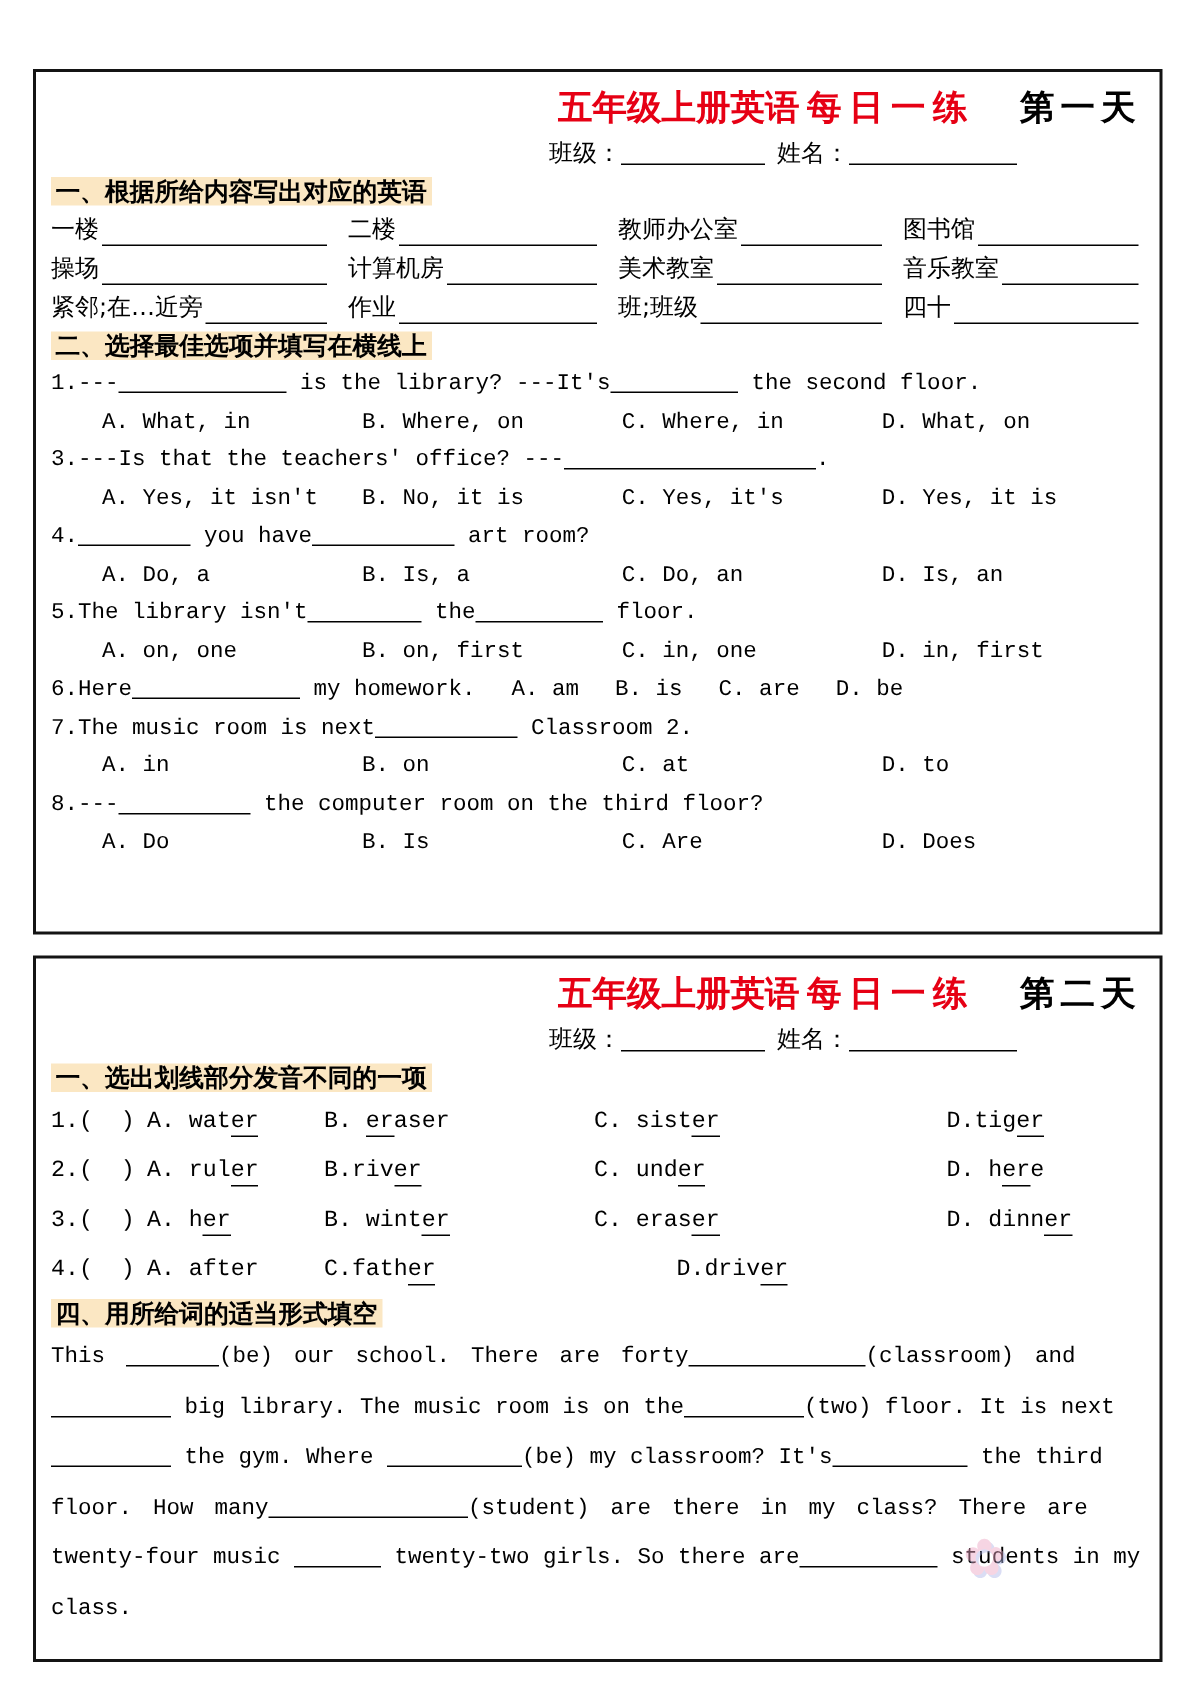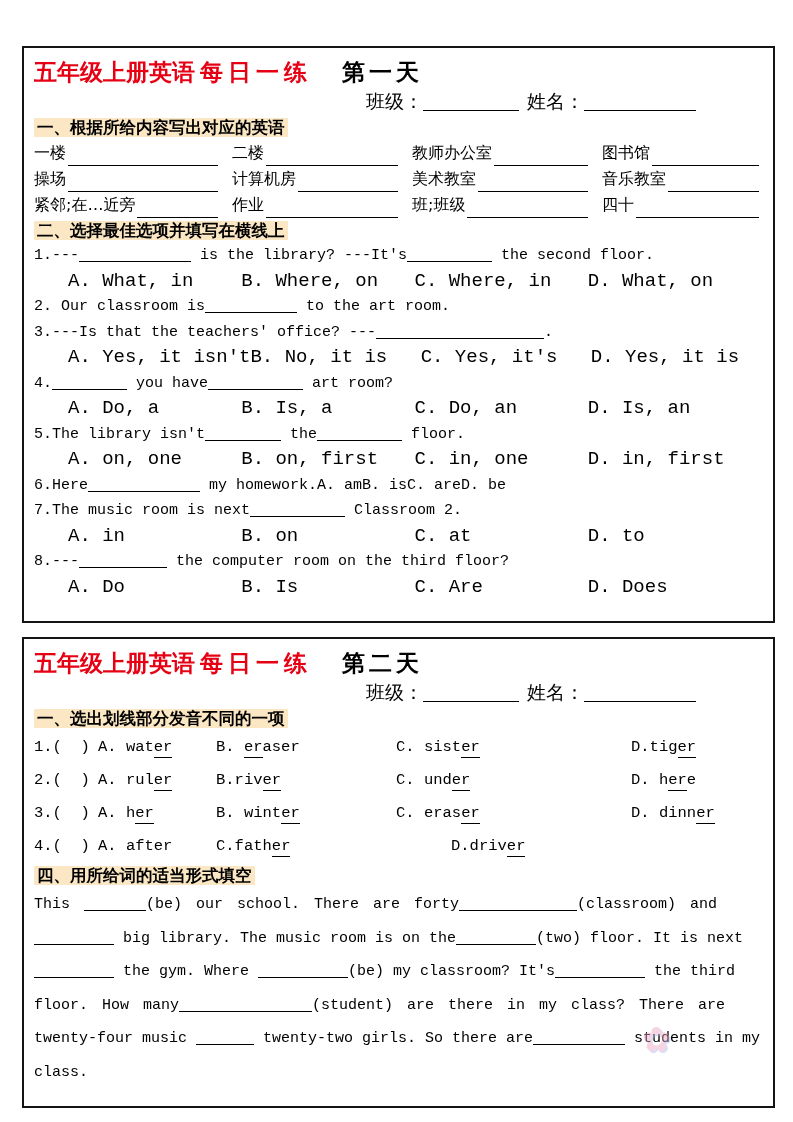--- a/index.html
+++ b/index.html
@@ -2,40 +2,40 @@
 <html><head>
 <meta charset="utf-8">
 <style>
   *{margin:0;padding:0;box-sizing:border-box}
   html,body{width:793px;height:1122px;background:#ffffff;color:#000;position:relative;
     font-family:"DejaVu Sans","Liberation Sans",sans-serif}
   .page{position:absolute;left:22px;width:753px;background:#fff;border:2.5px solid #141414;
     padding:8px 12px 0 10px;overflow:hidden}
   #p1{top:46px;height:577px}
   #p2{top:637px;height:471px}
-  .title-line{text-align:left;font-size:23px;font-weight:700;line-height:32px;white-space:nowrap}
+  .title-line{text-align:right;font-size:23px;font-weight:700;line-height:32px;white-space:nowrap}
   .t-red{color:#e60014}
   .t-drill{letter-spacing:5px;margin-left:5px}
   .t-day{margin-left:30px;letter-spacing:4px;color:#000}
-  .id-line{padding-left:332px;font-size:19px;line-height:27px;height:27px;white-space:nowrap}
+  .id-line{padding-left:332px;font-size:16px;line-height:27px;height:27px;white-space:nowrap}
   .blank{display:inline-block;border-bottom:1.6px solid #000;height:17px;vertical-align:-3px}
   .id-line .blank{margin-right:8px}
   .sec-head{line-height:25px}
   .hl{background:#fbe7c3;font-weight:700;font-size:16.5px;padding:0 3px}
   .vocab-row{display:flex;line-height:26px;font-size:16px}
-  .vocab-cell{display:flex;align-items:flex-end}
+  .vocab-cell{display:flex;align-items:center}
   .vc0{width:198px}.vc1{width:180px}.vc2{width:190px}.vc3{flex:1}
   .vocab-cell .blank{flex:1;height:22px;margin:0 14px 0 2px;min-width:14px}
   .vc3 .blank{margin-right:2px}
   .en{font-family:Liberation Mono, monospace}
   .q-stem{font-size:15px;line-height:25.5px;white-space:nowrap}
-  .opt-row{display:flex;font-size:19px;line-height:25.5px;padding-left:34px;white-space:nowrap}
+  .opt-row{display:flex;font-size:15px;line-height:25.5px;padding-left:34px;white-space:nowrap}
   .opt-row.indent{padding-left:118px}
   .opt{flex:1}
-  .inline-opt{}
+  .inline-opt{margin-left:24px}
   .ph-row{display:flex;font-size:15.5px;line-height:33px;white-space:pre}
   .ph-num{width:64px}
   .ph-opt{white-space:pre}
   .ph0{width:118px}.ph1{width:180px}.ph2{width:235px}.ph3{flex:1}
   .uline{border-bottom:1.9px solid #000;padding-bottom:1px}
   .passage-line{font-size:15px;line-height:33.5px;white-space:nowrap}
   .passage-line.wide{word-spacing:5px}
   .watermark{position:absolute;left:618px;top:380px;font-size:34px;color:#eda4c3;opacity:.45;
     text-shadow:2px 2px 0 #aeb6e8;pointer-events:none}
 </style>
@@ -106,21 +106,20 @@
         </div>
       </div>
       <div class="sec-head"><span class="hl">二、选择最佳选项并填写在横线上</span></div>
       <div class="q-stem en"><span>1.---</span><span class="blank" style="width: 112px;"></span><span> is the library? ---It's</span><span class="blank" style="width: 85px;"></span><span> the second floor.</span></div>
       <div class="opt-row en">
         <span class="opt">A. What, in</span>
         <span class="opt">B. Where, on</span>
         <span class="opt">C. Where, in</span>
         <span class="opt">D. What, on</span>
       </div>
-      <div class="q-stem en"><span>2. Our classroom is</span><span class="blank" style="width: 92px;"></span><span> to the art room.</span></div>
       <div class="q-stem en"><span>3.---Is that the teachers' office? ---</span><span class="blank" style="width: 168px;"></span><span>.</span></div>
       <div class="opt-row en">
         <span class="opt">A. Yes, it isn't</span>
         <span class="opt">B. No, it is</span>
         <span class="opt">C. Yes, it's</span>
         <span class="opt">D. Yes, it is</span>
       </div>
       <div class="q-stem en"><span>4.</span><span class="blank" style="width: 75px;"></span><span> you have</span><span class="blank" style="width: 95px;"></span><span> art room?</span></div>
       <div class="opt-row en">
         <span class="opt">A. Do, a</span>

